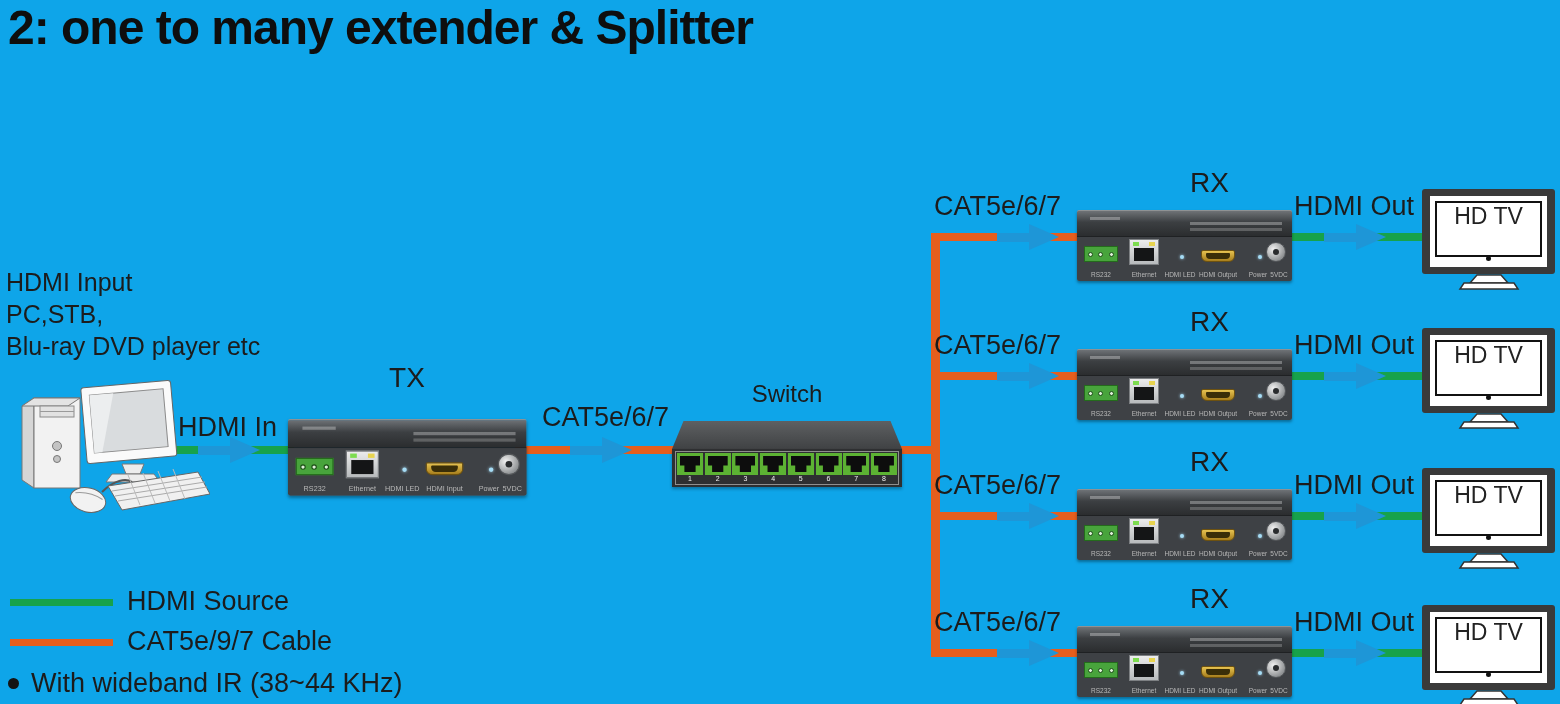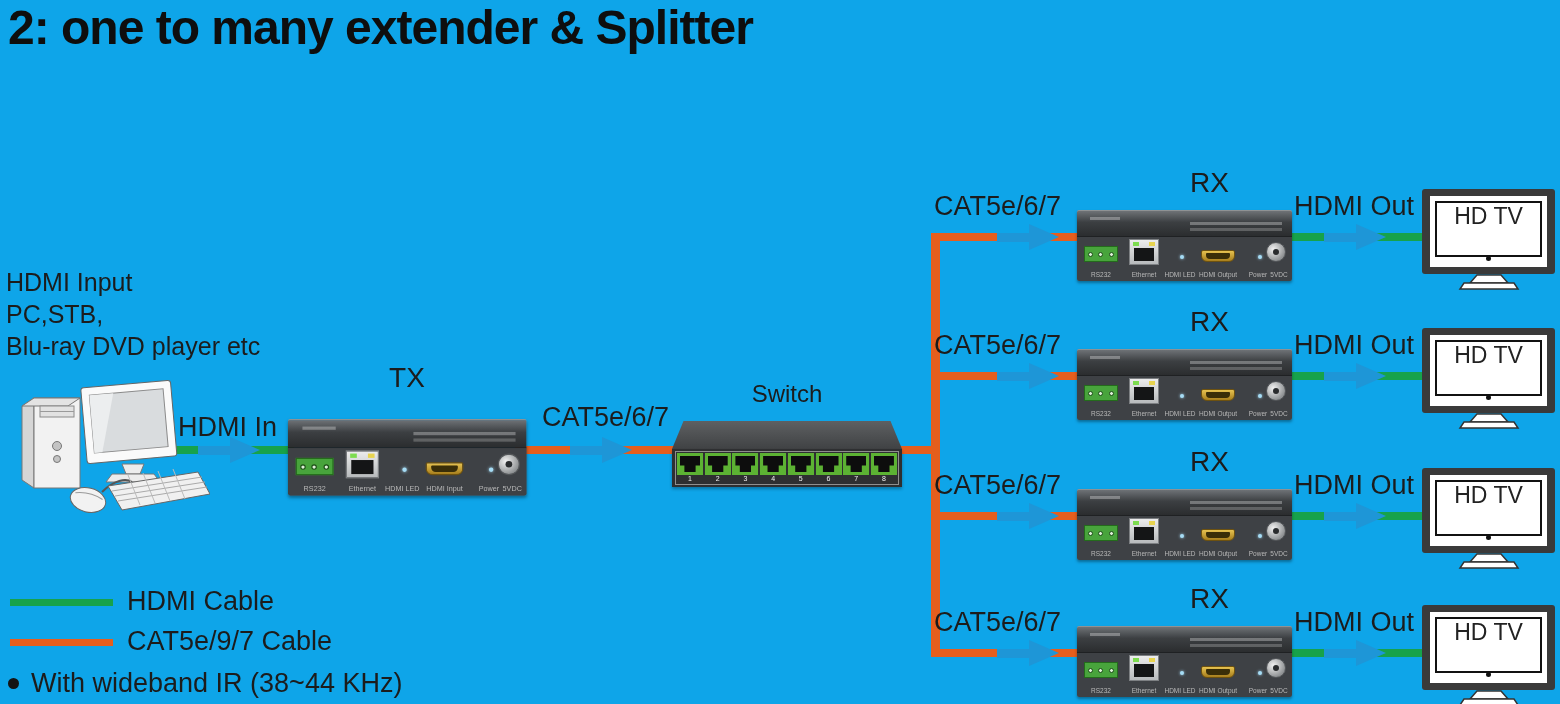--- a/index.html
+++ b/index.html
@@ -497,21 +497,21 @@
       </div>
       <svg class="tv-stand" width="62" height="17">
         <polygon points="19,1 43,1 50,9 12,9" fill="#fff" stroke="#333" stroke-width="1.5"></polygon>
         <polygon points="6,9 56,9 60,15 2,15" fill="#fff" stroke="#333" stroke-width="1.5"></polygon>
       </svg>
     </div>
   </div>
 </div>
 
   <div class="legend-swatch" style="top:599px;background:var(--green);"></div>
-  <div class="lbl" style="left:127px;top:586px;">HDMI Cable</div>
+  <div class="lbl" style="left:127px;top:586px;">HDMI Source</div>
   <div class="legend-swatch" style="top:639px;background:var(--orange);"></div>
   <div class="lbl" style="left:127px;top:626px;">CAT5e/9/7 Cable</div>
 
   <div id="note">
     <span class="bullet-dot"></span>
     <span>With wideband IR (38~44 KHz)</span>
   </div>
 
 </div>
 

